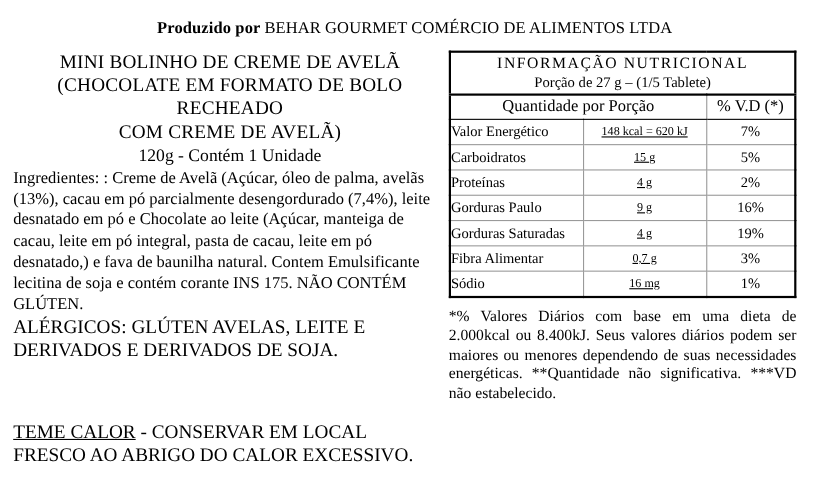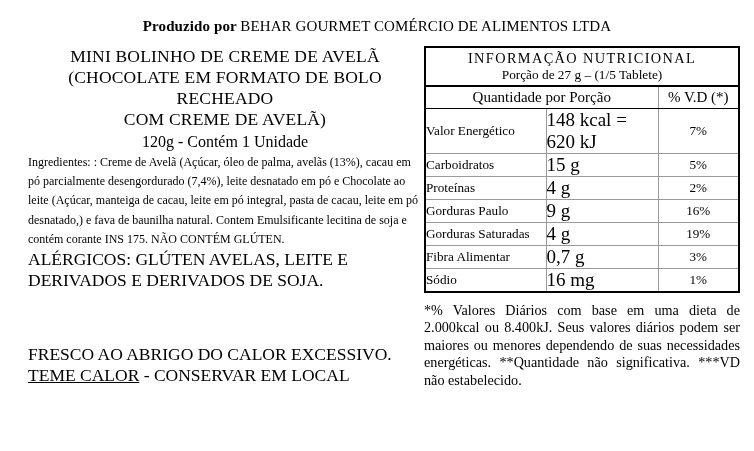--- a/index.html
+++ b/index.html
@@ -36,21 +36,21 @@
     font-weight: bold;
     letter-spacing: -0.1px;
     white-space: nowrap;
     margin-top: 4px;
   }
 
   
   .body-wrap {
     display: flex;
     align-items: flex-start;
-    padding: 0 24px;
+    padding: 0 8px;
     margin-top: 10px;
   }
   .col-left {
     width: 398px;
     flex: 0 0 398px;
     padding-left: 4px;
     box-sizing: border-box;
   }
   .col-right {
     width: 340px;
@@ -66,21 +66,21 @@
     line-height: 21px;
     letter-spacing: 0.2px;
   }
   .prod-weight {
     text-align: center;
     font-size: 16px;
     line-height: 21px;
     margin-top: 1px;
   }
   .ingredients {
-    font-size: 12px;
+    font-size: 15px;
     line-height: 19.2px;
     text-align: left;
     margin-top: 1px;
   }
   .allergen {
     font-size: 17.5px;
     line-height: 20.5px;
     margin-top: 0px;
   }
   .storage {
@@ -132,23 +132,24 @@
   .nut-subhead-cell.right-sub {
     border-right: none !important;
   }
   .nut-row-label {
     font-size: 13.2px;
     padding-left: 3px;
     height: 22px;
     border-left: none !important;
   }
   .nut-row-val {
-    font-size: 19px;
-    text-align: left;
+    font-size: 11px;
+    text-align: center;
     height: 22px;
+    text-decoration: underline;
   }
   .nut-row-vd {
     font-size: 13.2px;
     text-align: center;
     height: 22px;
     border-right: none !important;
   }
   .col-w-1 { width: 121px; }
   .col-w-2 { width: 112px; }
   .col-w-3 { width: 81px; }
@@ -184,22 +185,22 @@
     <div class="prod-weight">120g - Contém 1 Unidade</div>
 
     <div class="ingredients">Ingredientes: : Creme de Avelã (Açúcar, óleo de palma, avelãs (13%), cacau em pó parcialmente desengordurado (7,4%), leite desnatado em pó e Chocolate ao leite (Açúcar, manteiga de cacau, leite em pó integral, pasta de cacau, leite em pó desnatado,) e fava de baunilha natural. Contem Emulsificante lecitina de soja e contém corante INS 175.  NÃO CONTÉM GLÚTEN.</div>
 
     <div class="allergen">
       <div>ALÉRGICOS: GLÚTEN AVELAS, LEITE E</div>
       <div>DERIVADOS E DERIVADOS DE SOJA.</div>
     </div>
 
     <div class="storage">
+      <div><span class="und">TEME CALOR</span><span> - CONSERVAR EM LOCAL</span></div>
       <div>FRESCO AO ABRIGO DO CALOR EXCESSIVO.</div>
-      <div><span class="und">TEME CALOR</span><span> - CONSERVAR EM LOCAL</span></div>
     </div>
 
   </div>
 
   <div class="col-right">
 
     <table class="nut-table">
       <colgroup>
         <col class="col-w-1">
         <col class="col-w-2">

